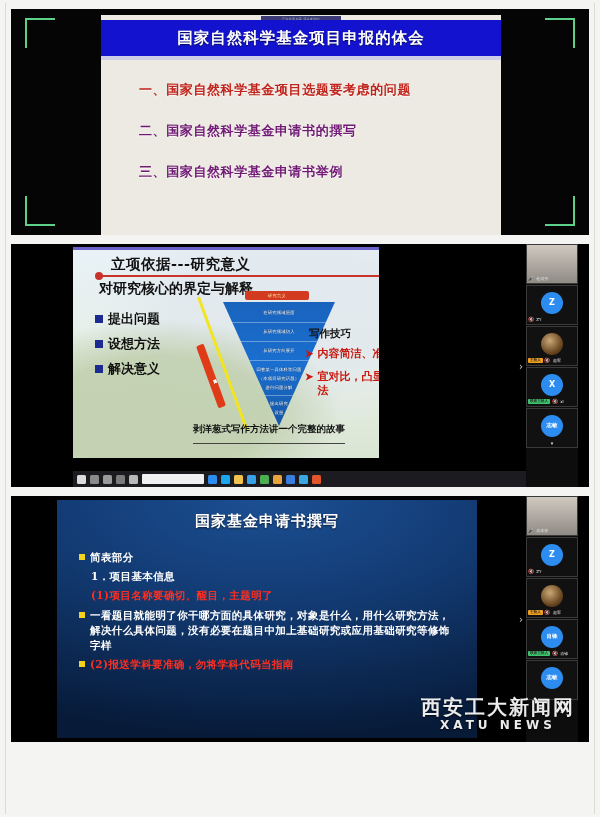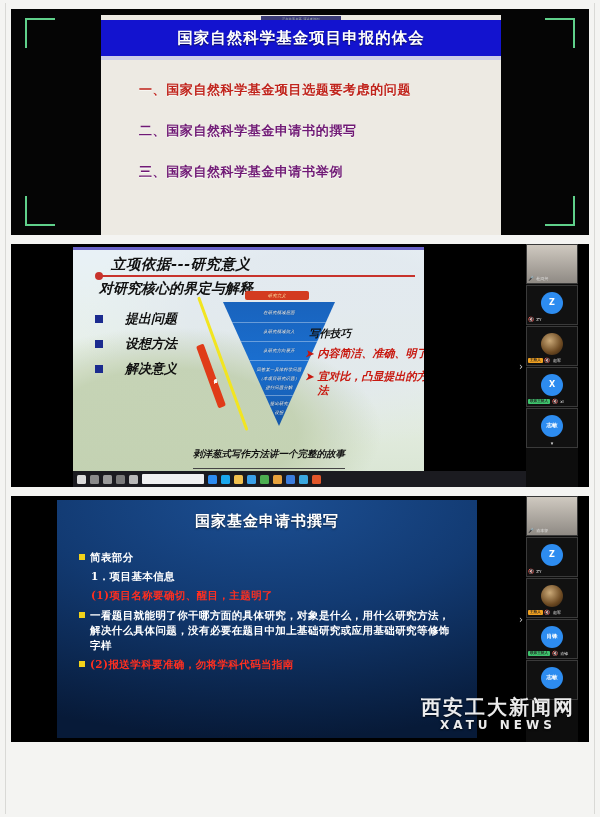--- a/index.html
+++ b/index.html
@@ -70,24 +70,23 @@
   .p1 .b.red{color:#c0241c;}
   .bracket{position:absolute;width:28px;height:28px;pointer-events:none;}
   .bracket.tl{left:14px;top:9px;border-left:2px solid #5fd08a;border-top:2px solid #5fd08a;}
   .bracket.tr{right:14px;top:9px;border-right:2px solid #5fd08a;border-top:2px solid #5fd08a;}
   .bracket.bl{left:14px;bottom:9px;border-left:2px solid #5fd08a;border-bottom:2px solid #5fd08a;}
   .bracket.br{right:14px;bottom:9px;border-right:2px solid #5fd08a;border-bottom:2px solid #5fd08a;}
 
   
   .p2{background:#000;}
   .p2 .share{
-    position:absolute;left:62px;top:3px;width:351px;bottom:4px;
+    position:absolute;left:62px;top:3px;width:306px;bottom:29px;
     background:linear-gradient(#e8f1f7 0%,#e4eee5 55%,#dfeadc 100%);
     overflow:hidden;
-    font-style:italic;
   }
   .p2 .share .topline{position:absolute;left:0;right:0;top:0;height:3px;background:#6a62c8;}
   .p2 .share .photo{
     position:absolute;left:0;right:0;top:3px;bottom:0;
     background:
       radial-gradient(60% 45% at 28% 78%, rgba(190,205,170,.85) 0 60%, rgba(190,205,170,0) 100%),
       radial-gradient(70% 55% at 72% 30%, rgba(225,232,238,.8) 0 55%, rgba(225,232,238,0) 100%),
       linear-gradient(#e9f2f7 0%, #e8f0e6 58%, #d9e5d3 100%);
     opacity:.95;
   }
@@ -98,21 +97,21 @@
   .p2 .redrule{position:absolute;left:26px;top:28px;width:316px;height:2px;background:#c8332c;}
   .p2 .reddot{position:absolute;left:22px;top:25px;width:8px;height:8px;border-radius:50%;background:#c8332c;}
   .p2 .sub{
     position:absolute;left:26px;top:33px;font-size:14px;color:#111;font-weight:bold;
     font-family:"DejaVu Serif","Liberation Serif",serif;
   }
   .p2 .leftlist{
     position:absolute;left:22px;top:63px;display:flex;flex-direction:column;gap:7px;
   }
   .p2 .leftlist .li{
-    display:flex;align-items:center;gap:22px;font-size:13px;font-weight:bold;color:#101010;
+    display:flex;align-items:center;gap:5px;font-size:13px;font-weight:bold;color:#101010;
     font-family:"DejaVu Serif","Liberation Serif",serif;
   }
   .p2 .leftlist .sq{width:8px;height:8px;background:#1b2b8f;flex:none;}
   .p2 .tech{
     position:absolute;left:236px;top:80px;font-size:10.5px;font-weight:bold;color:#111;
     font-family:"DejaVu Serif","Liberation Serif",serif;
   }
   .p2 .redpts{position:absolute;left:232px;top:100px;width:130px;display:flex;flex-direction:column;gap:9px;}
   .p2 .redpts .rp{
     display:flex;gap:4px;font-size:11px;font-weight:bold;color:#c8180f;line-height:1.25;

